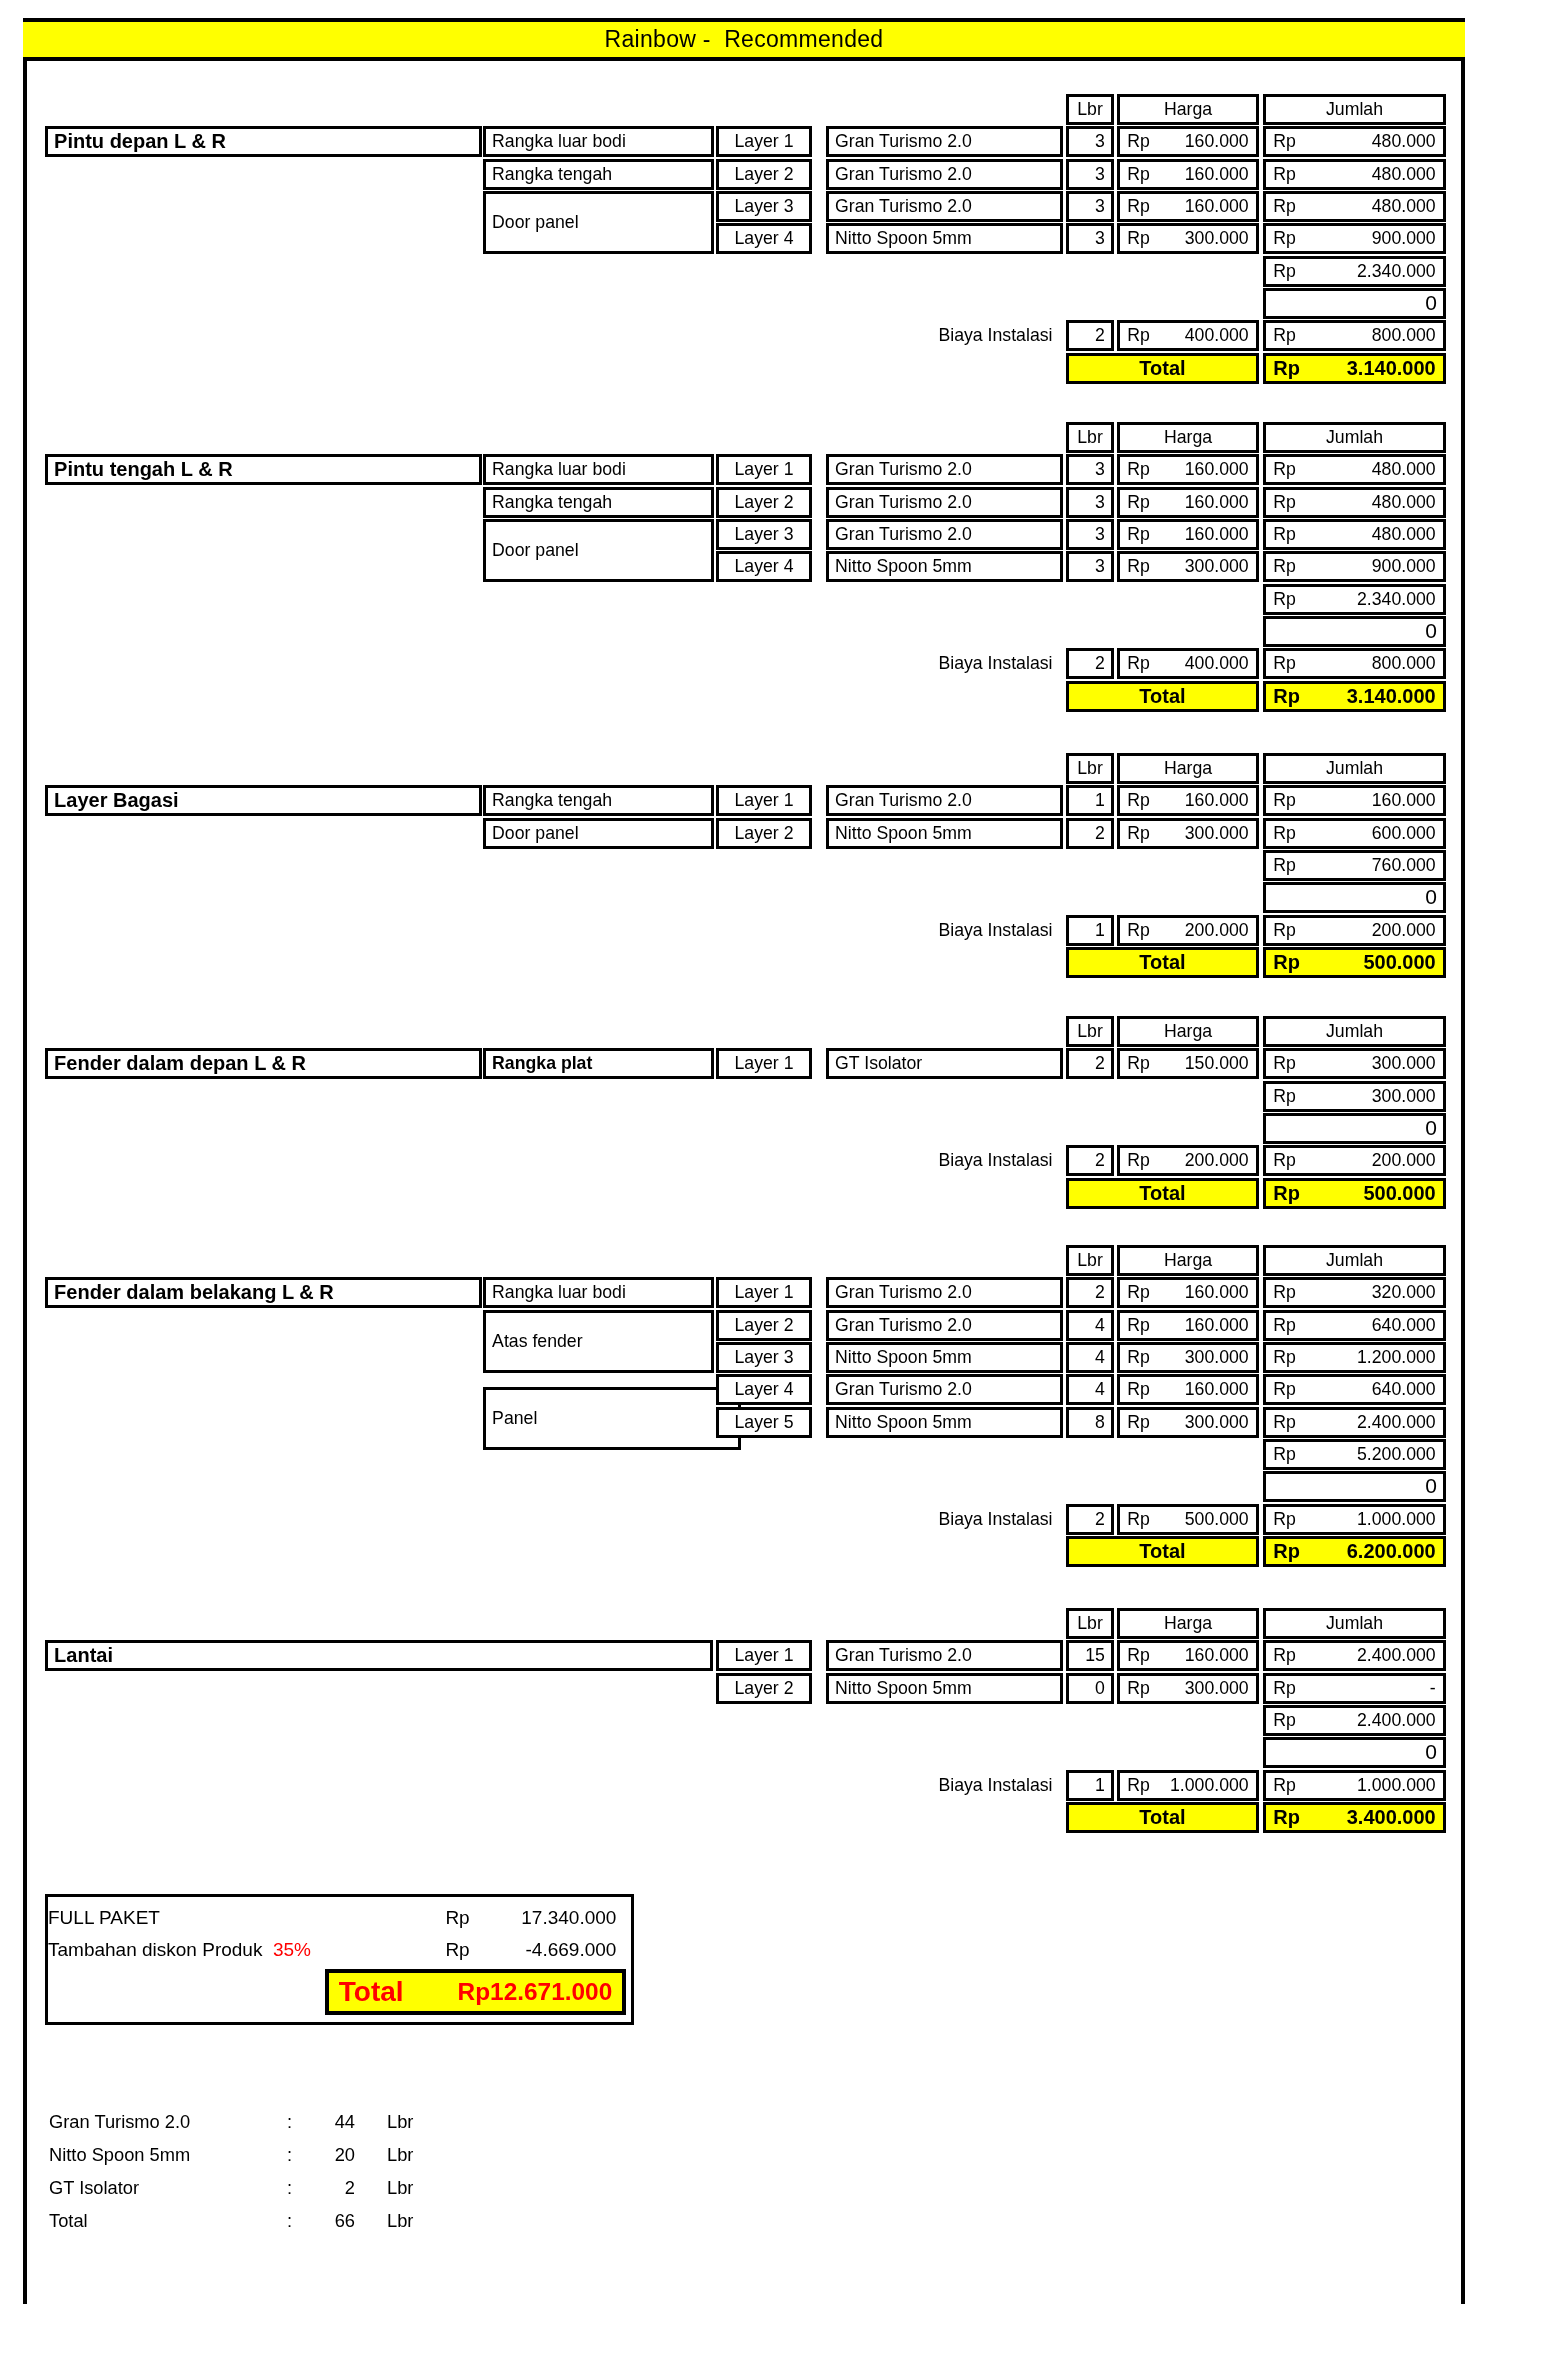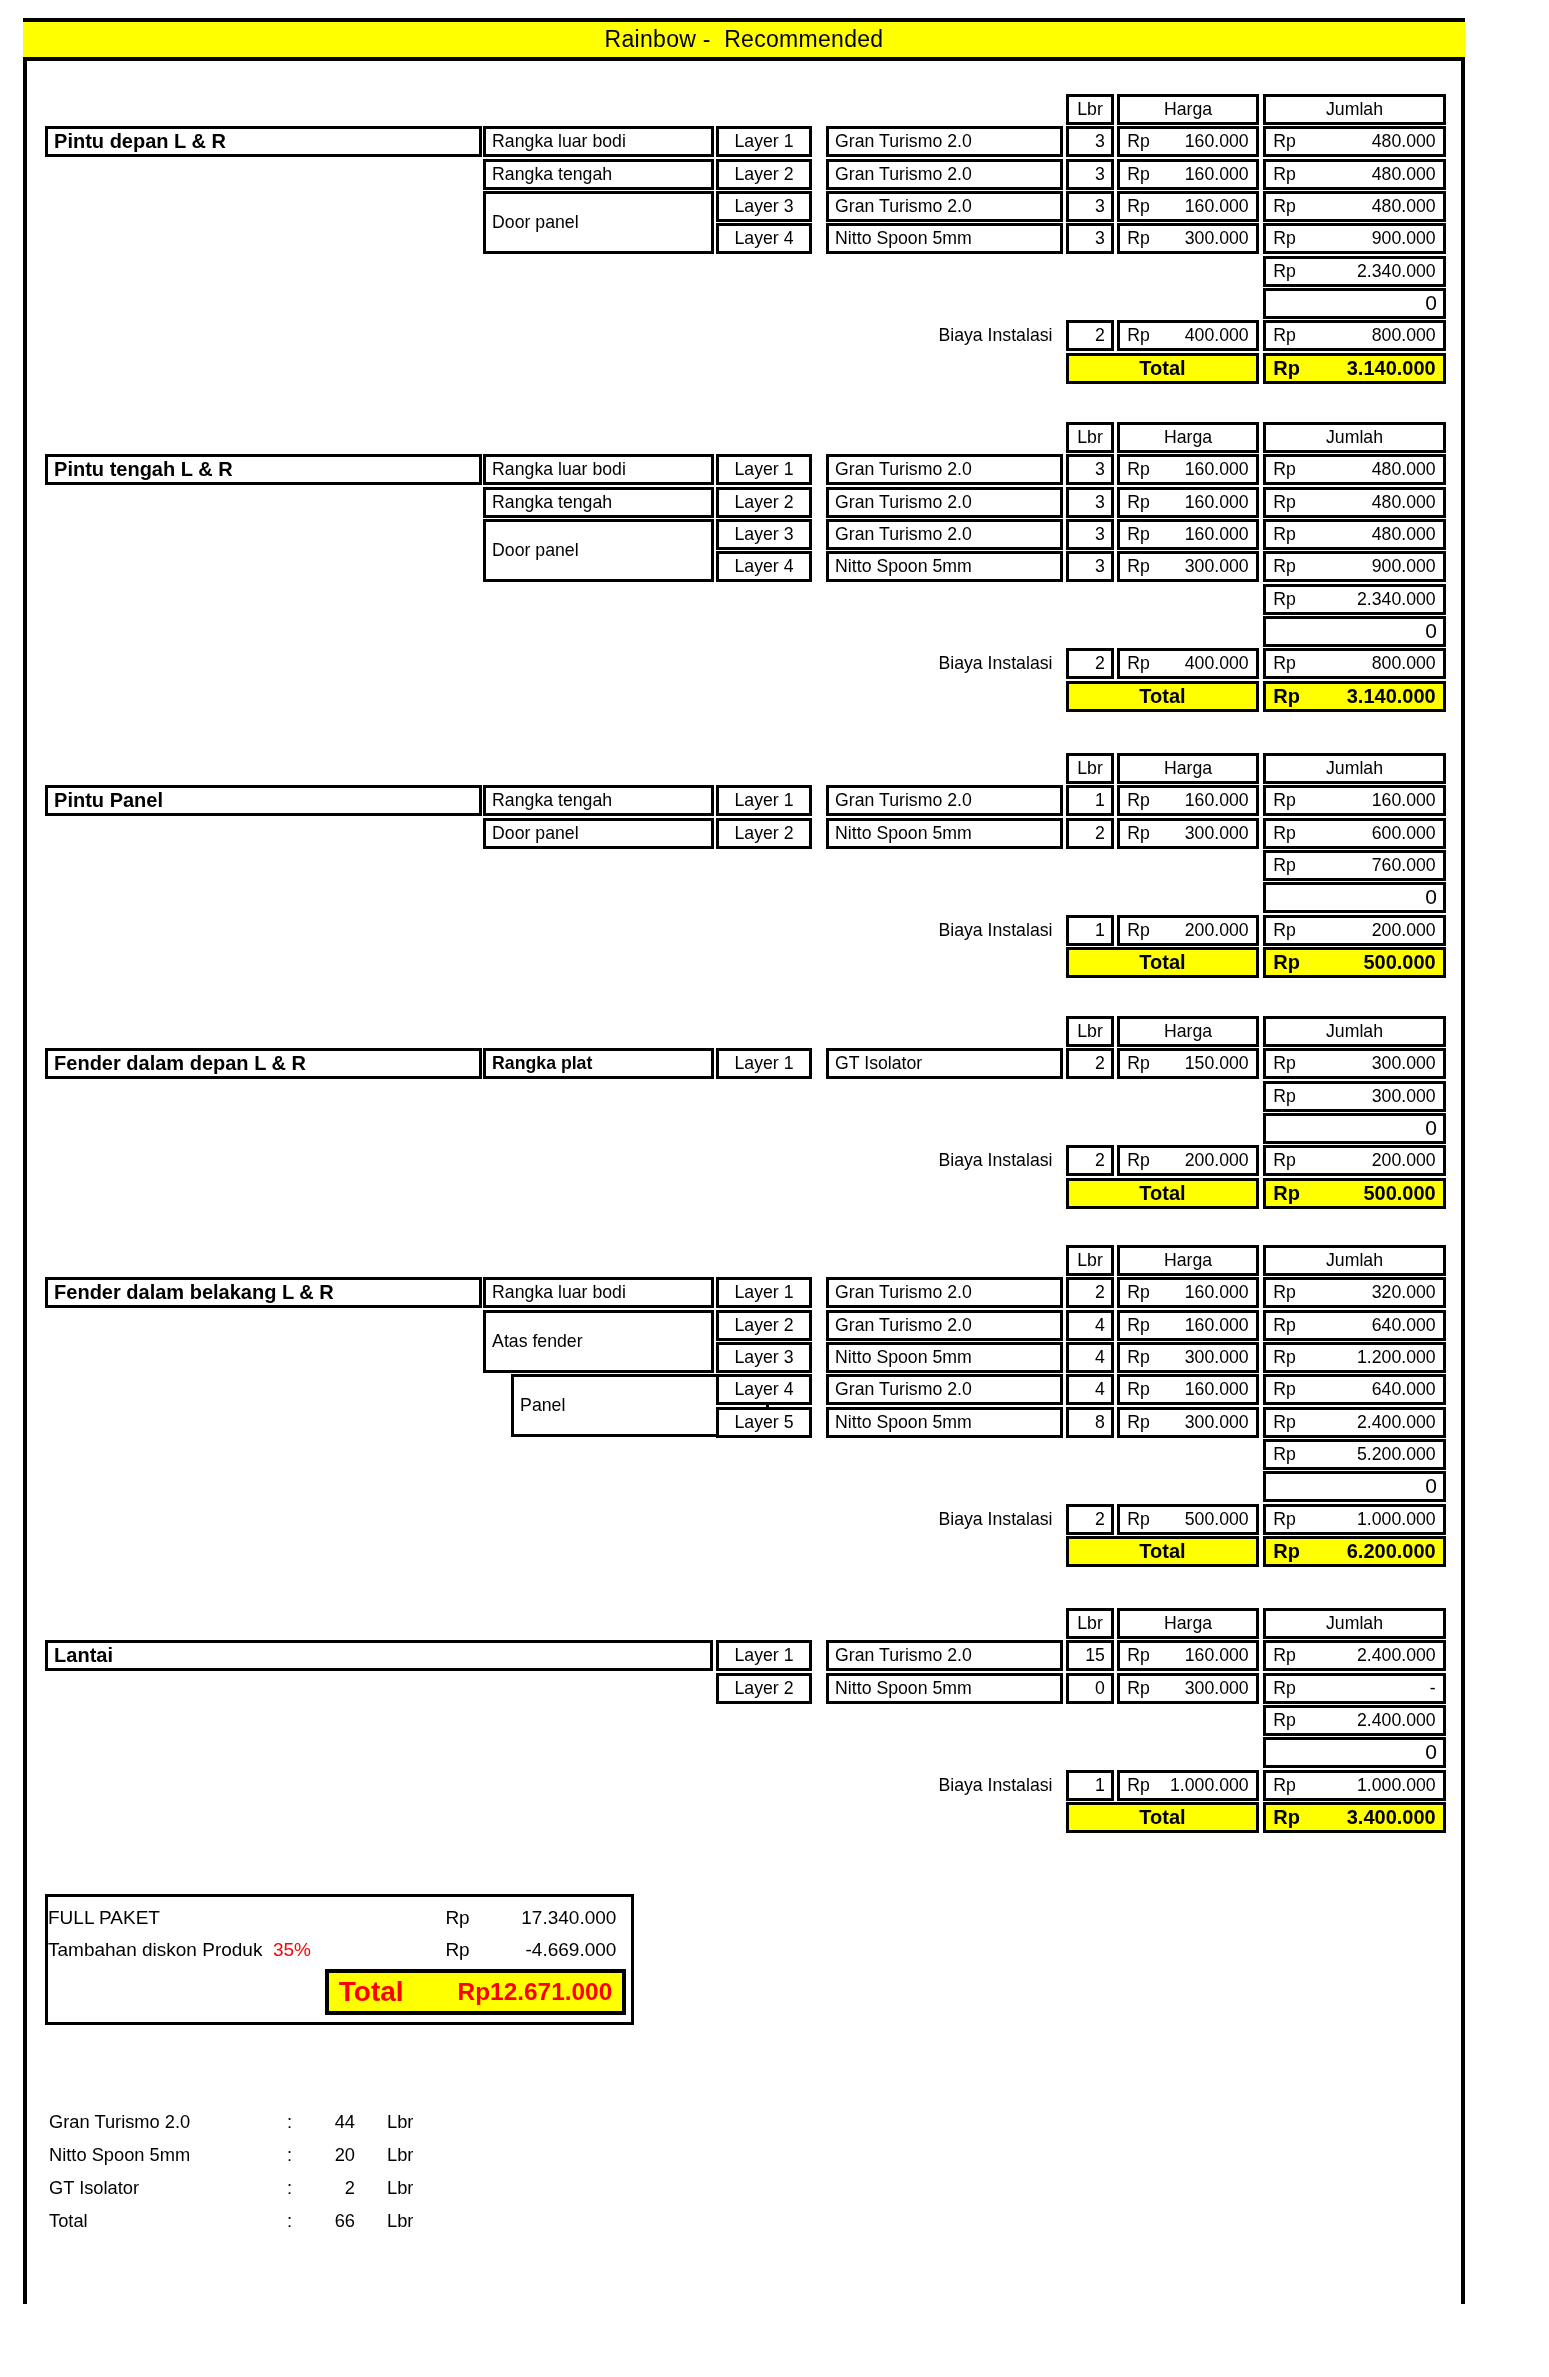--- a/index.html
+++ b/index.html
@@ -215,21 +215,21 @@
       <div class="cell center total-bar" style="left: 1066px; top: 259px; width: 193px; height: 30.5px;">Total</div>
       <div class="cell rp total-val" style="left: 1263px; top: 259px; width: 183px; height: 30.5px;">
         <span class="rp-sym">Rp</span>
         <span class="rp-amt">3.140.000</span>
       </div>
     </div>
     <div class="section" style="top: 753px;">
       <div class="cell center" style="left: 1066px; top: 0px; width: 48px; height: 30.5px;">Lbr</div>
       <div class="cell center" style="left: 1117px; top: 0px; width: 142px; height: 30.5px;">Harga</div>
       <div class="cell center" style="left: 1263px; top: 0px; width: 183px; height: 30.5px;">Jumlah</div>
-      <div class="cell title-cell" style="left: 45px; top: 32px; width: 437px; height: 30.5px;">Pintu Panel</div>
+      <div class="cell title-cell" style="left: 45px; top: 32px; width: 437px; height: 30.5px;">Layer Bagasi</div>
       <div class="cell part-cell" style="left: 483px; top: 32px; width: 231px; height: 30.5px;">Rangka tengah</div>
       <div class="cell part-cell" style="left: 483px; top: 65px; width: 231px; height: 30.5px;">Door panel</div>
       <div class="cell center" style="left: 716px; top: 32px; width: 96px; height: 30.5px;">Layer 1</div>
       <div class="cell left" style="left: 826px; top: 32px; width: 237px; height: 30.5px;">Gran Turismo 2.0</div>
       <div class="cell right" style="left: 1066px; top: 32px; width: 48px; height: 30.5px;">1</div>
       <div class="cell rp " style="left: 1117px; top: 32px; width: 142px; height: 30.5px;">
         <span class="rp-sym">Rp</span>
         <span class="rp-amt">160.000</span>
       </div>
       <div class="cell rp " style="left: 1263px; top: 32px; width: 183px; height: 30.5px;">
@@ -306,21 +306,21 @@
         <span class="rp-amt">500.000</span>
       </div>
     </div>
     <div class="section" style="top: 1245px;">
       <div class="cell center" style="left: 1066px; top: 0px; width: 48px; height: 30.5px;">Lbr</div>
       <div class="cell center" style="left: 1117px; top: 0px; width: 142px; height: 30.5px;">Harga</div>
       <div class="cell center" style="left: 1263px; top: 0px; width: 183px; height: 30.5px;">Jumlah</div>
       <div class="cell title-cell" style="left: 45px; top: 32px; width: 437px; height: 30.5px;">Fender dalam belakang L &amp; R</div>
       <div class="cell part-cell" style="left: 483px; top: 32px; width: 231px; height: 30.5px;">Rangka luar bodi</div>
       <div class="cell part-cell" style="left: 483px; top: 65px; width: 231px; height: 63px;">Atas fender</div>
-      <div class="cell part-cell" style="left: 483px; top: 129px; width: 258px; height: 63px; margin-left: 28px;">Panel</div>
+      <div class="cell part-cell" style="left: 483px; top: 142px; width: 258px; height: 63px;">Panel</div>
       <div class="cell center" style="left: 716px; top: 32px; width: 96px; height: 30.5px;">Layer 1</div>
       <div class="cell left" style="left: 826px; top: 32px; width: 237px; height: 30.5px;">Gran Turismo 2.0</div>
       <div class="cell right" style="left: 1066px; top: 32px; width: 48px; height: 30.5px;">2</div>
       <div class="cell rp " style="left: 1117px; top: 32px; width: 142px; height: 30.5px;">
         <span class="rp-sym">Rp</span>
         <span class="rp-amt">160.000</span>
       </div>
       <div class="cell rp " style="left: 1263px; top: 32px; width: 183px; height: 30.5px;">
         <span class="rp-sym">Rp</span>
         <span class="rp-amt">320.000</span>

